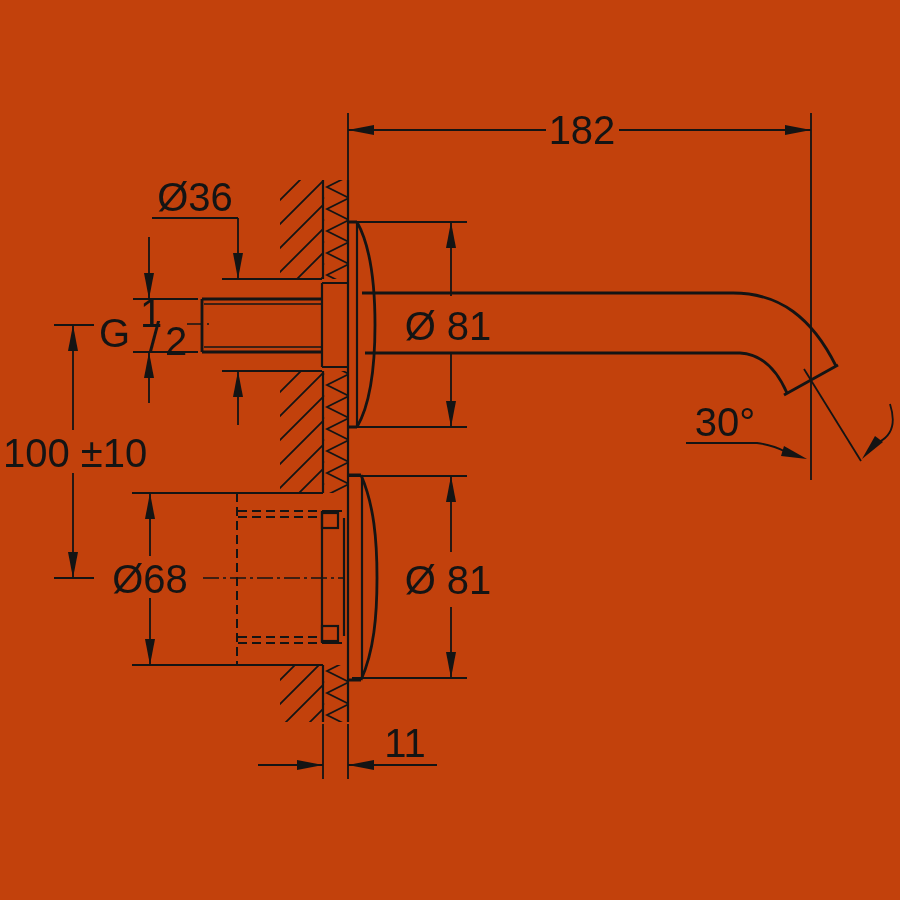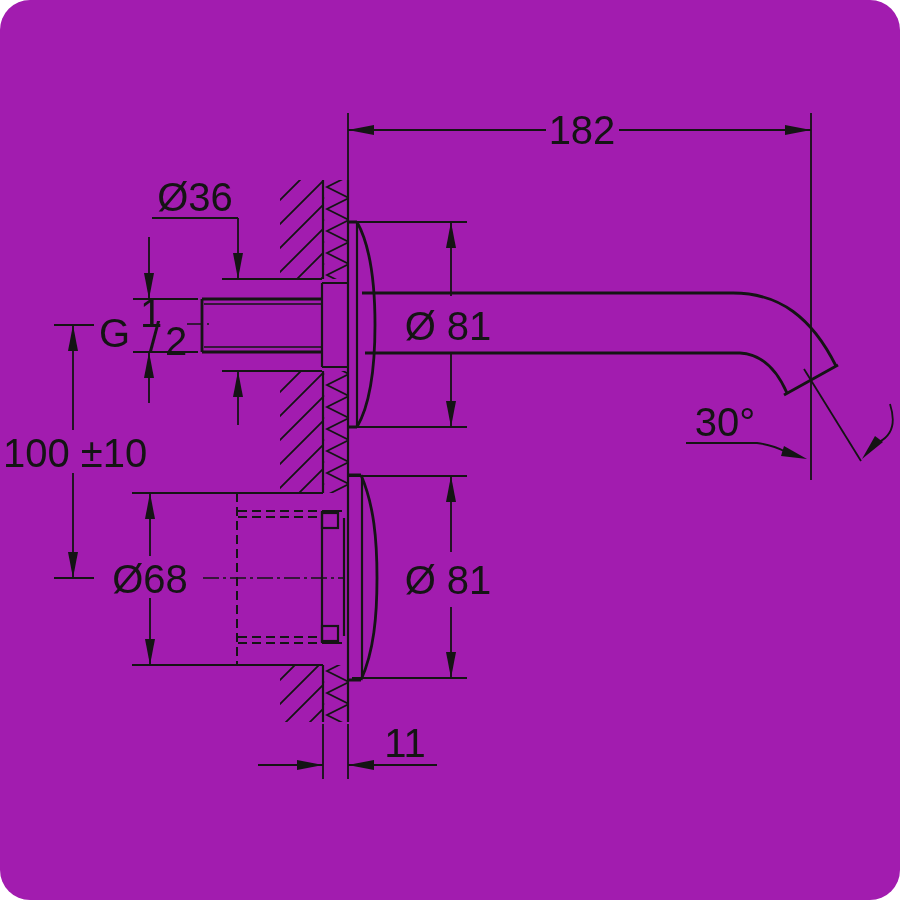--- a/index.html
+++ b/index.html
@@ -1,17 +1,17 @@
 <!DOCTYPE html>
 <html><head>
 <meta charset="utf-8">
 <style>
   html,body{margin:0;padding:0;background:#fff;}
-  .stage{position:relative;width:900px;height:900px;background:#a21caf;overflow:hidden;
-         font-family:"Liberation Sans",sans-serif;border-radius:30px;}
+  .stage{position:relative;width:900px;height:900px;background:#c2410c;overflow:hidden;
+         font-family:"Liberation Sans",sans-serif;}
   svg{position:absolute;left:0;top:0;}
   text{fill:#141414;font-family:"Liberation Sans",sans-serif;font-size:40px;}
   .obj{stroke:#141414;stroke-width:2.8;fill:none;stroke-linecap:butt;}
   .obj2{stroke:#141414;stroke-width:2.2;fill:none;}
   .thin{stroke:#141414;stroke-width:1.8;fill:none;}
   .thread{stroke:#141414;stroke-width:1.6;fill:none;}
   .dash{stroke:#141414;stroke-width:2;fill:none;stroke-dasharray:9 5;}
   .cline{stroke:#141414;stroke-width:1.6;fill:none;stroke-dasharray:16 4 3 4;}
   .arr{fill:#141414;stroke:none;}
 </style>

